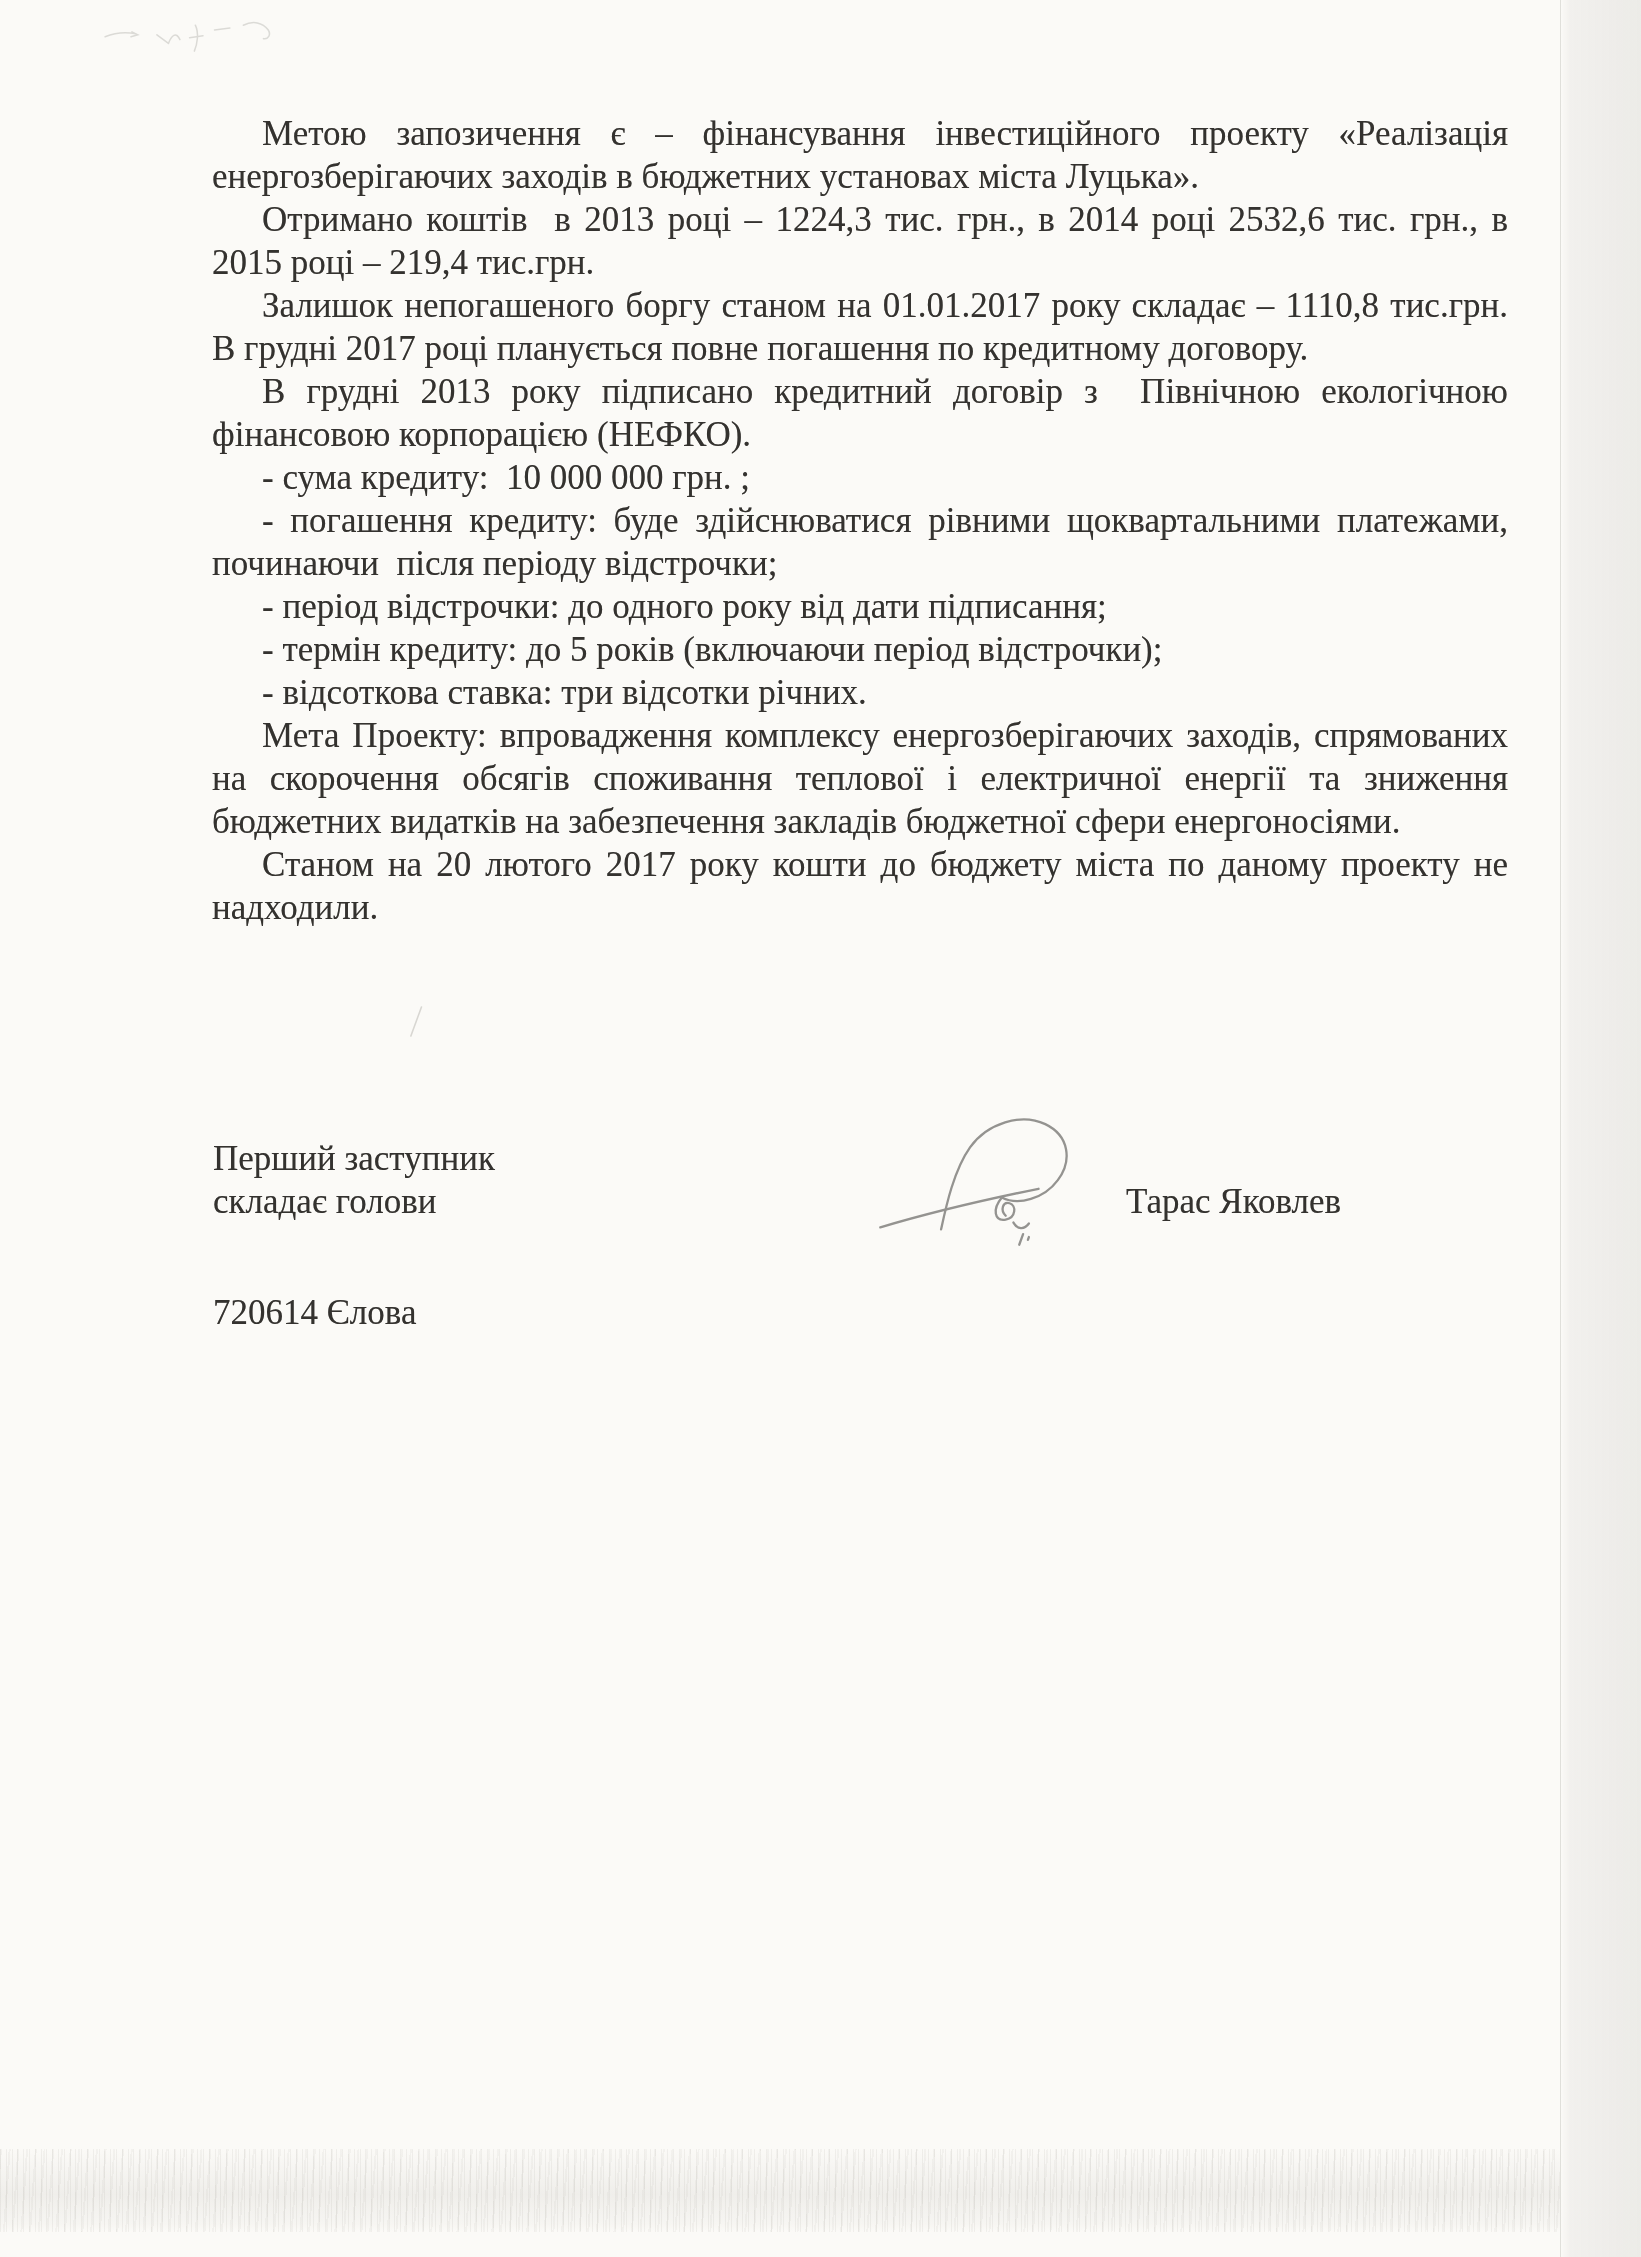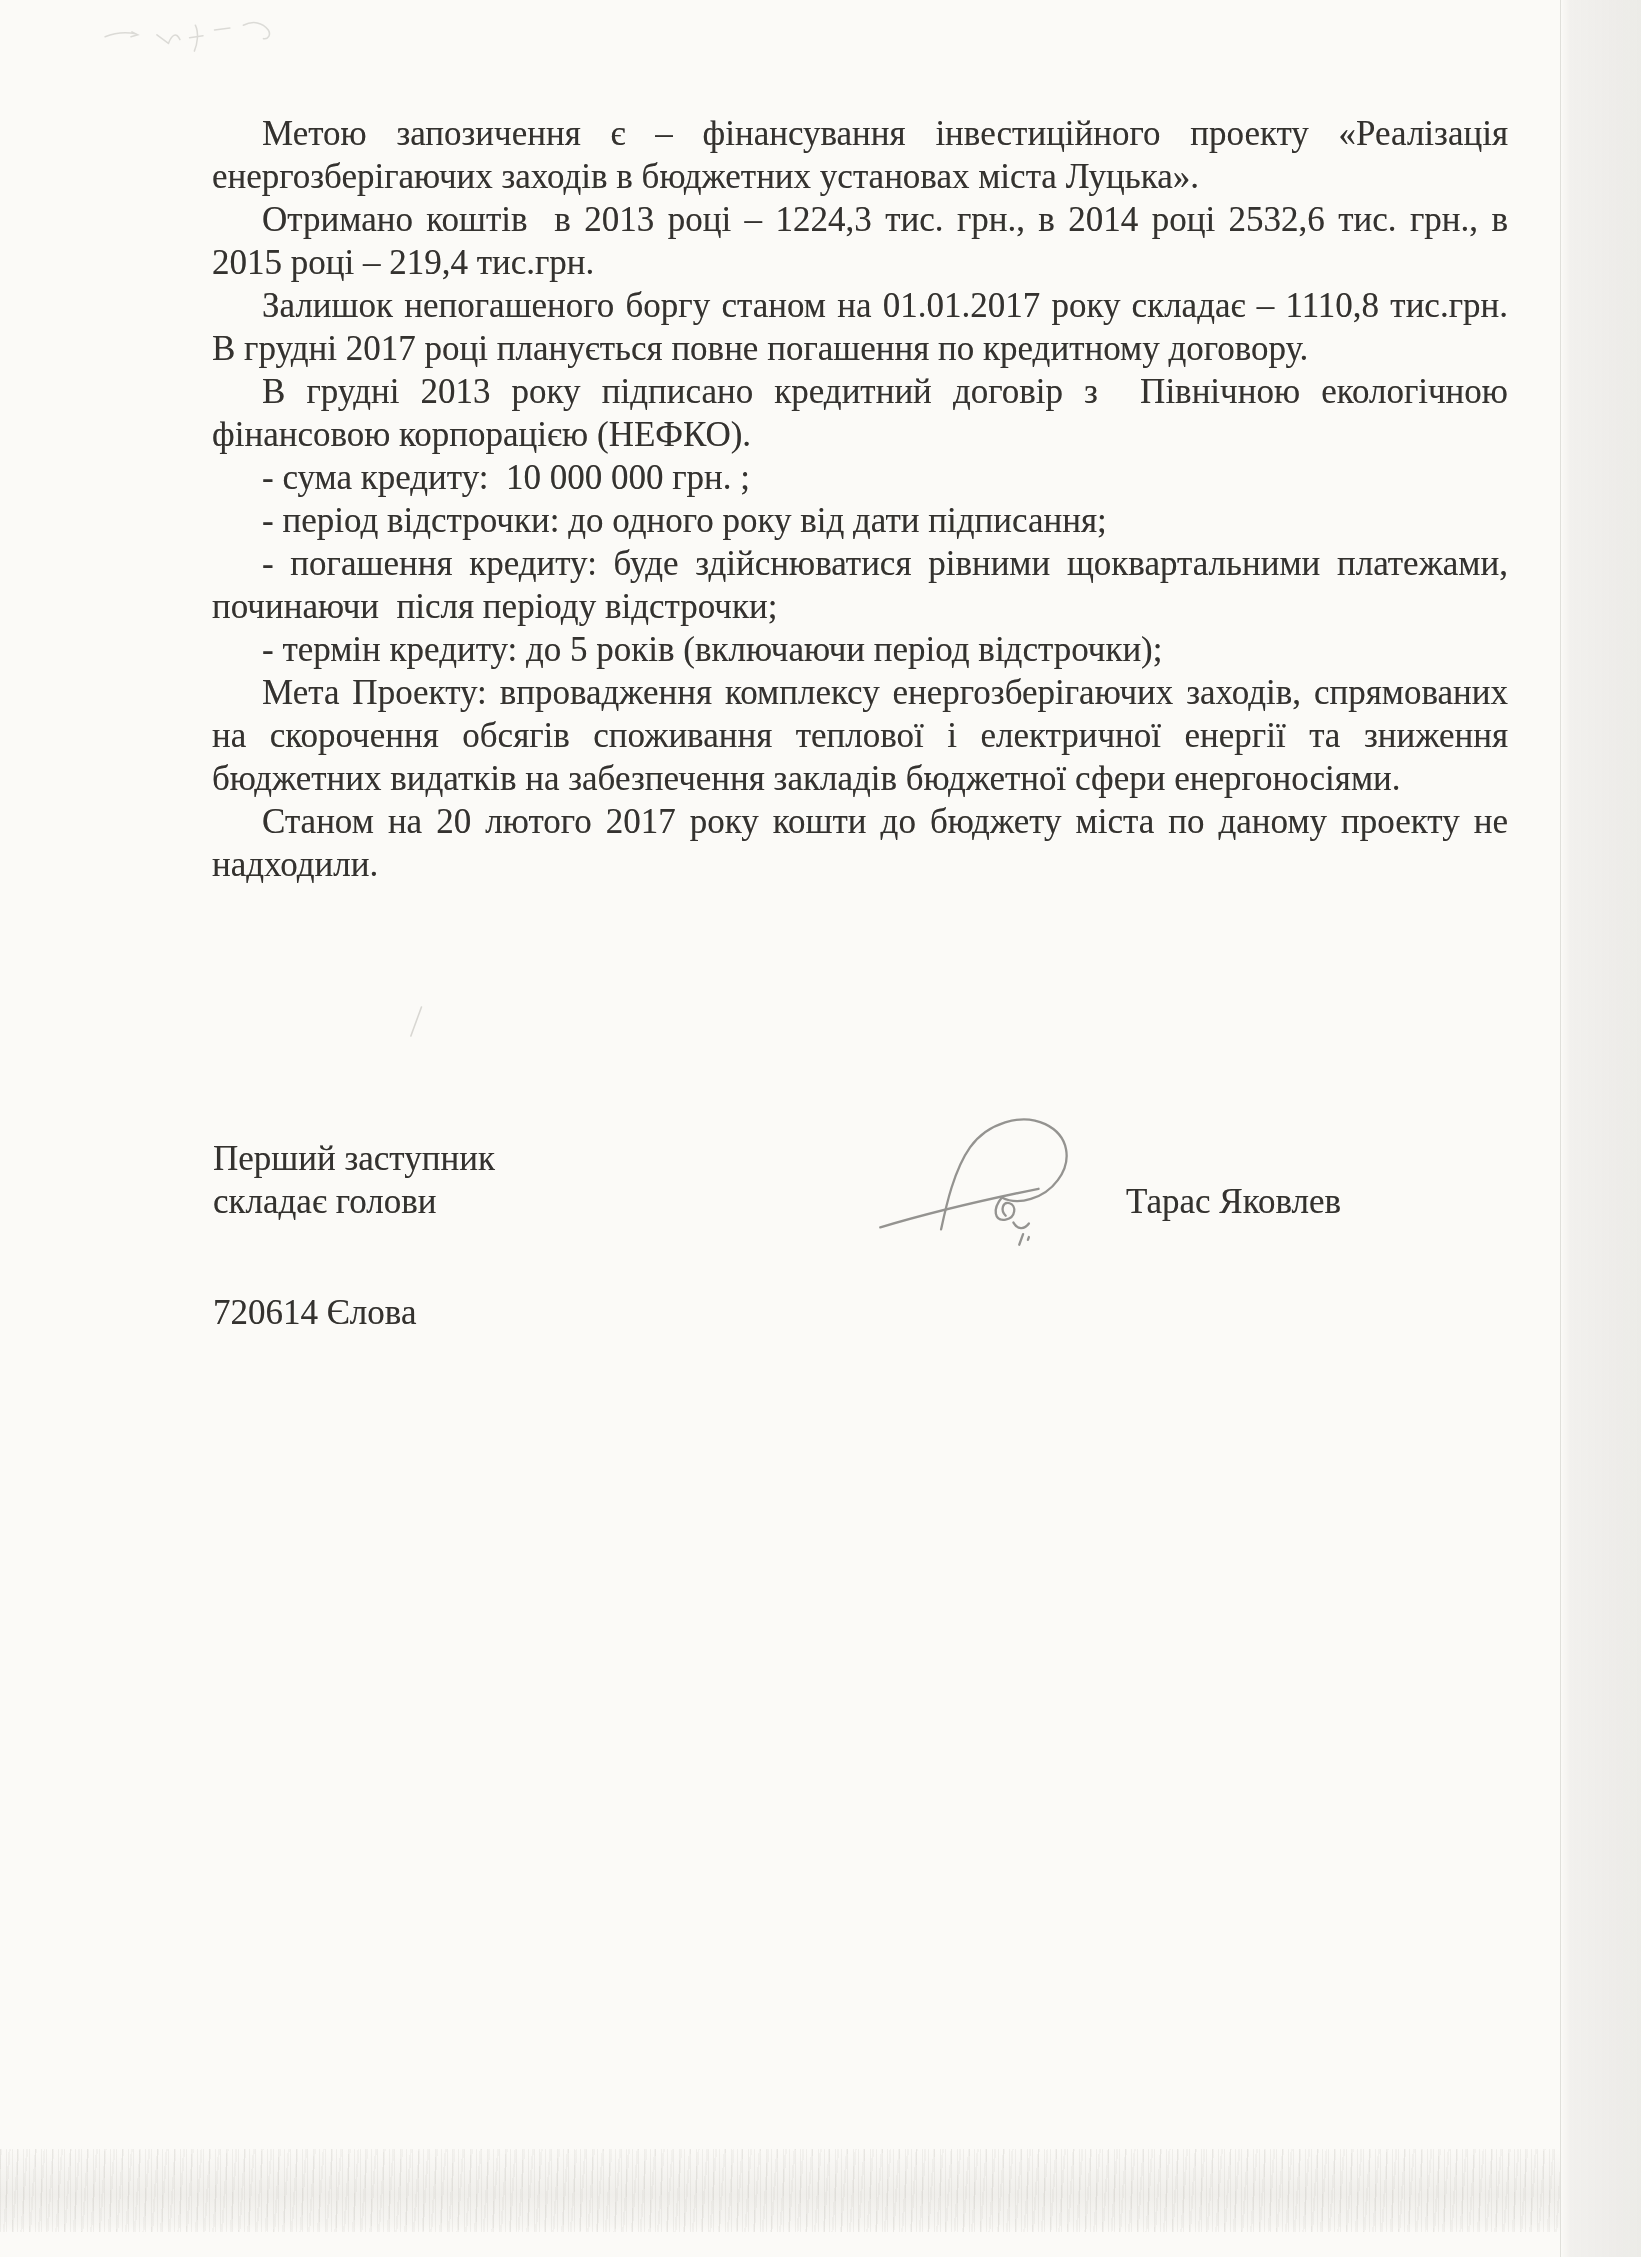--- a/index.html
+++ b/index.html
@@ -73,23 +73,24 @@
       <path d="M 152 20 C 162 15, 172 17, 178 25 C 181 30, 178 35, 173 34"></path>
     </g>
   </svg>
 
   <div class="content">
     <p>Метою запозичення є – фінансування інвестиційного проекту «Реалізація енергозберігаючих заходів в бюджетних установах міста Луцька».</p>
     <p>Отримано коштів  в 2013 році – 1224,3 тис. грн., в 2014 році 2532,6 тис. грн., в 2015 році – 219,4 тис.грн.</p>
     <p>Залишок непогашеного боргу станом на 01.01.2017 року складає – 1110,8 тис.грн. В грудні 2017 році планується повне погашення по кредитному договору.</p>
     <p>В грудні 2013 року підписано кредитний договір з  Північною екологічною фінансовою корпорацією (НЕФКО).</p>
     <p>- сума кредиту:  10 000 000 грн. ;</p>
+    <p>- погашення кредиту: буде здійснюватися рівними щоквартальними платежами, починаючи  після періоду відстрочки;</p>
     <p>- період відстрочки: до одного року від дати підписання;</p>
-    <p>- погашення кредиту: буде здійснюватися рівними щоквартальними платежами, починаючи  після періоду відстрочки;</p>
     <p>- термін кредиту: до 5 років (включаючи період відстрочки);</p>
+    <p>- відсоткова ставка: три відсотки річних.</p>
     <p>Мета Проекту: впровадження комплексу енергозберігаючих заходів, спрямованих на скорочення обсягів споживання теплової і електричної енергії та зниження бюджетних видатків на забезпечення закладів бюджетної сфери енергоносіями.</p>
     <p>Станом на 20 лютого 2017 року кошти до бюджету міста по даному проекту не надходили.</p>
   </div>
 
   <svg class="slash-svg" width="19.3" height="35" viewBox="0 0 20 36">
     <path d="M 4 33 L 15 3" fill="none" stroke="#b5b4ae" stroke-width="1.6" opacity="0.5" stroke-linecap="round"></path>
   </svg>
 
   <div class="sig-role">
     <div>Перший заступник</div>

